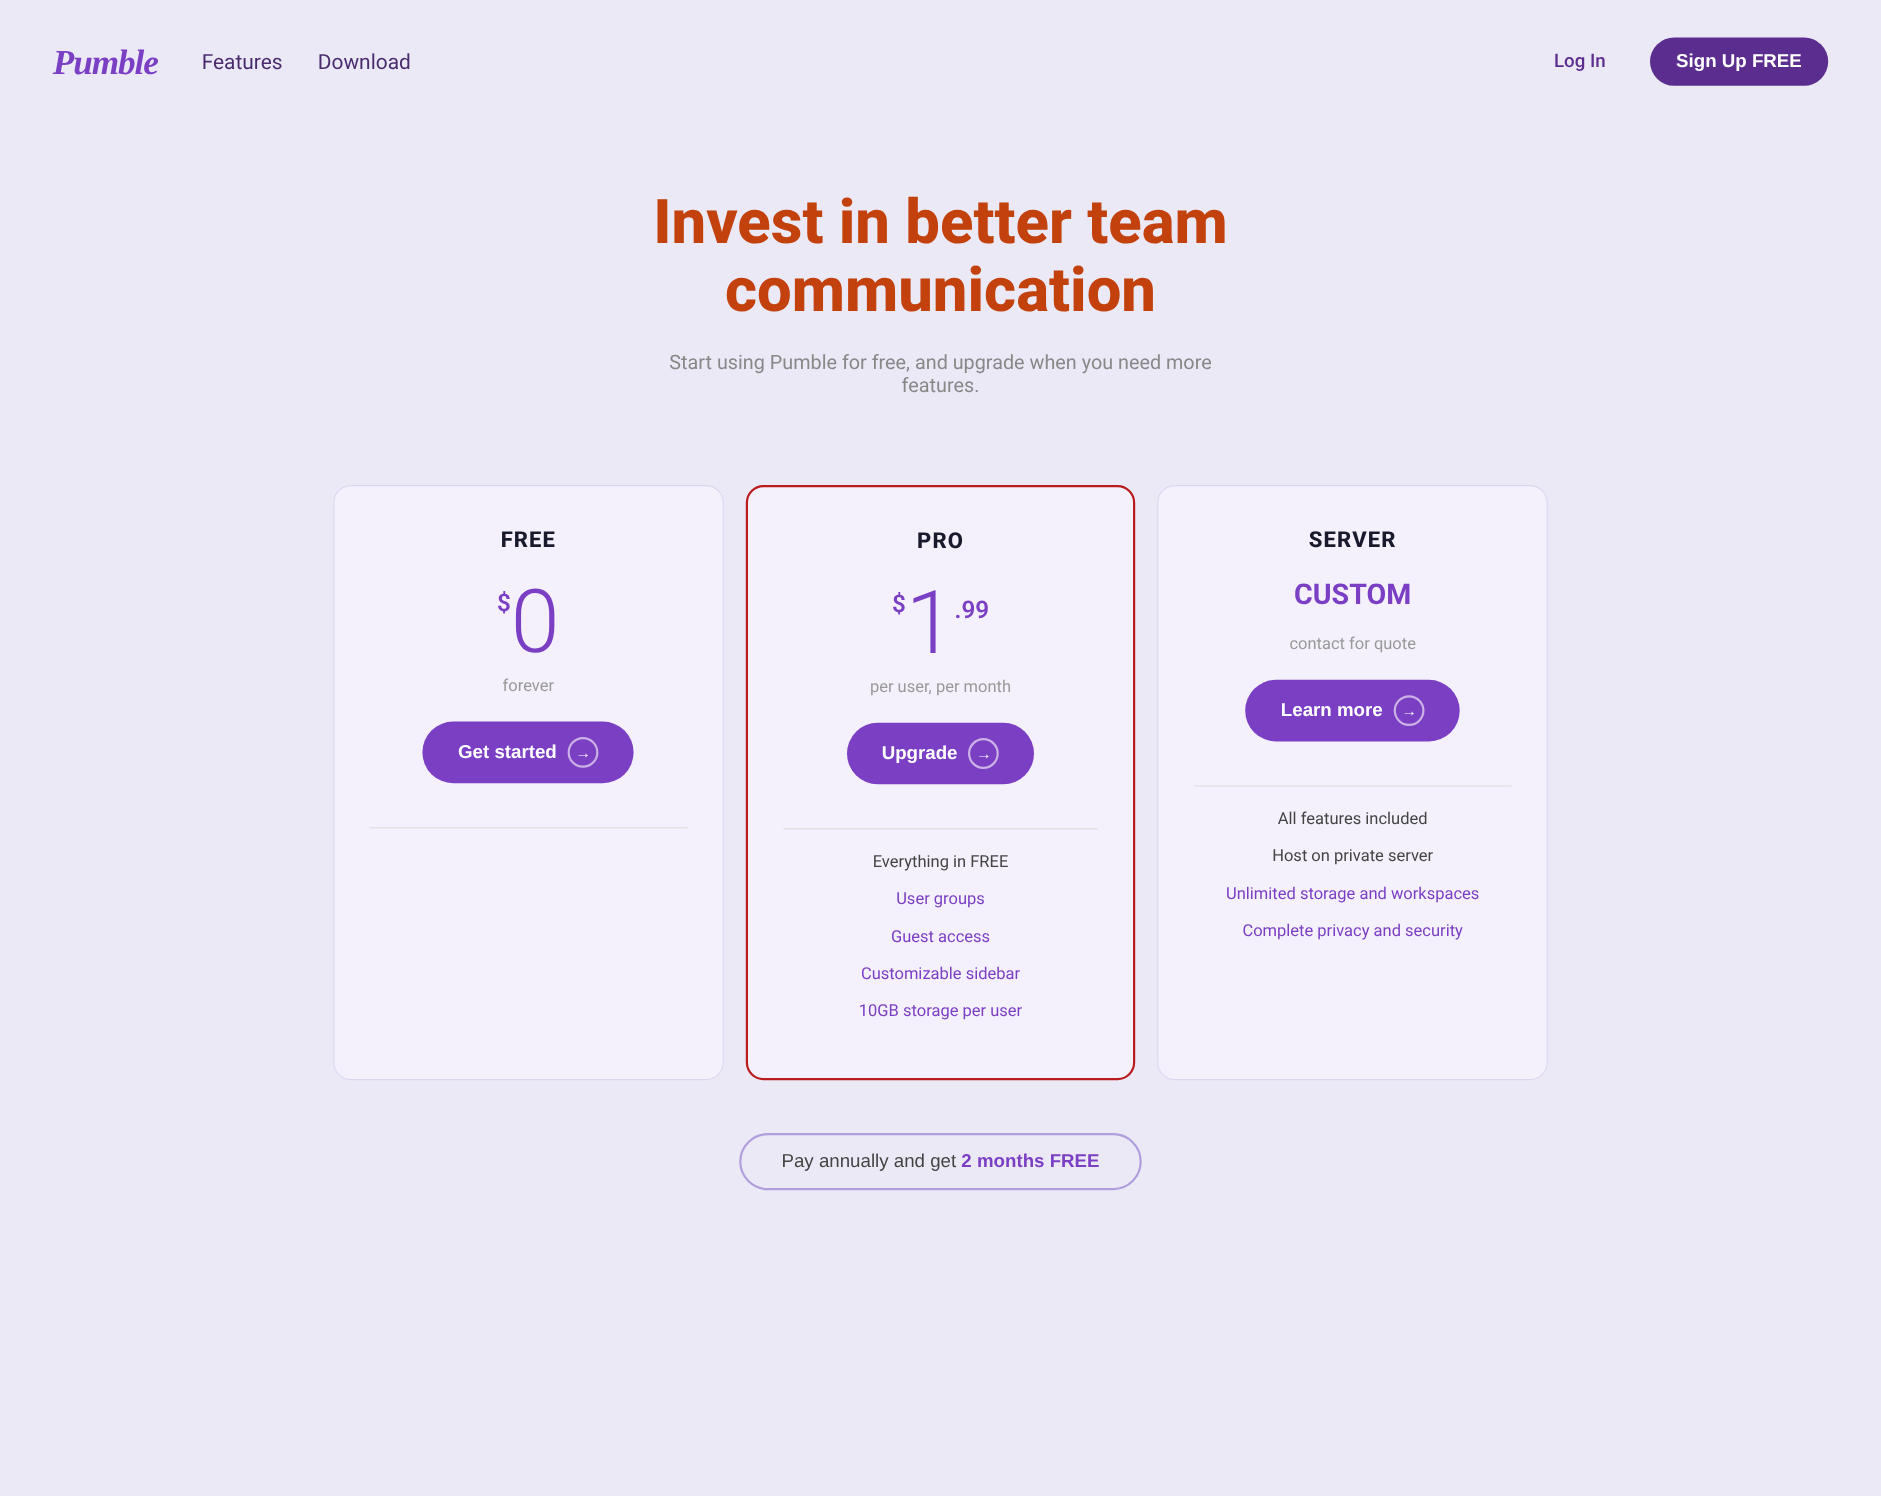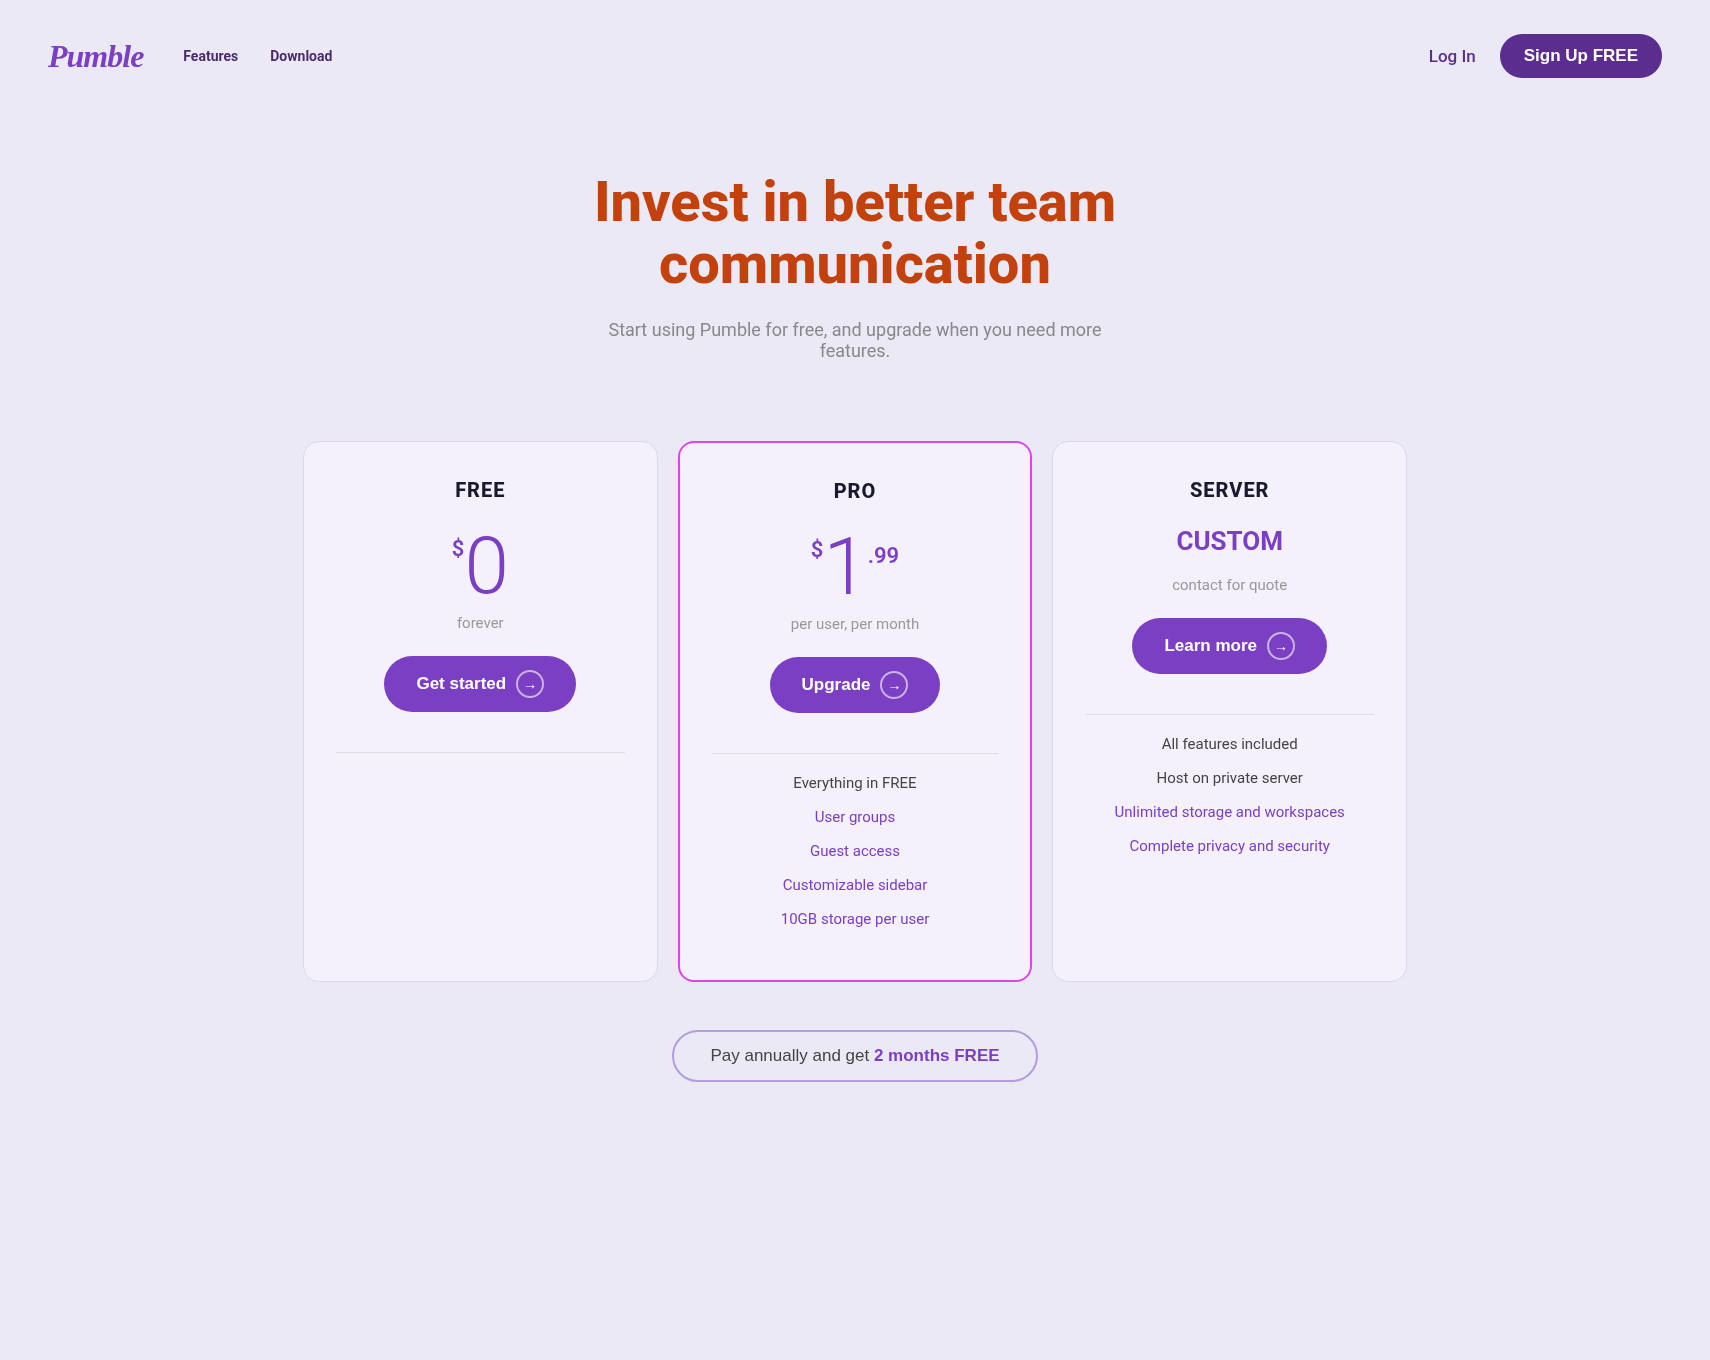--- a/index.html
+++ b/index.html
@@ -27,28 +27,28 @@
     }
     .nav-logo span { color: #7b3fc4; }
     .nav-links {
       display: flex;
       gap: 32px;
       flex: 1;
     }
     .nav-link {
       color: #4a2c6e;
       text-decoration: none;
-      font-size: 14px;
-      font-weight: 700;
+      font-size: 19px;
+      font-weight: 400;
       text-align: right;
     }
     .nav-right {
       display: flex;
       align-items: center;
-      gap: 24px;
+      gap: 40px;
     }
     .nav-login {
       color: #5b2d8e;
       font-size: 17px;
       font-weight: 500;
       text-decoration: none;
       cursor: pointer;
     }
     .nav-signup {
       background: #5b2d8e;
@@ -95,21 +95,21 @@
       background: #f4f1fc;
       border-radius: 16px;
       padding: 36px 32px;
       width: 400px;
       text-align: center;
       border: 1.5px solid #ddd6f0;
     }
 
     .pricing-card.pro {
       background: #f4f1fc;
-      border: 2px solid #d946ef;
+      border: 2px solid #b91c1c;
       transform: none;
       z-index: 1;
     }
 
     .pricing-card + .pricing-card {
       margin-left: 20px;
     }
 
     .card-title {
       font-size: 20px;

